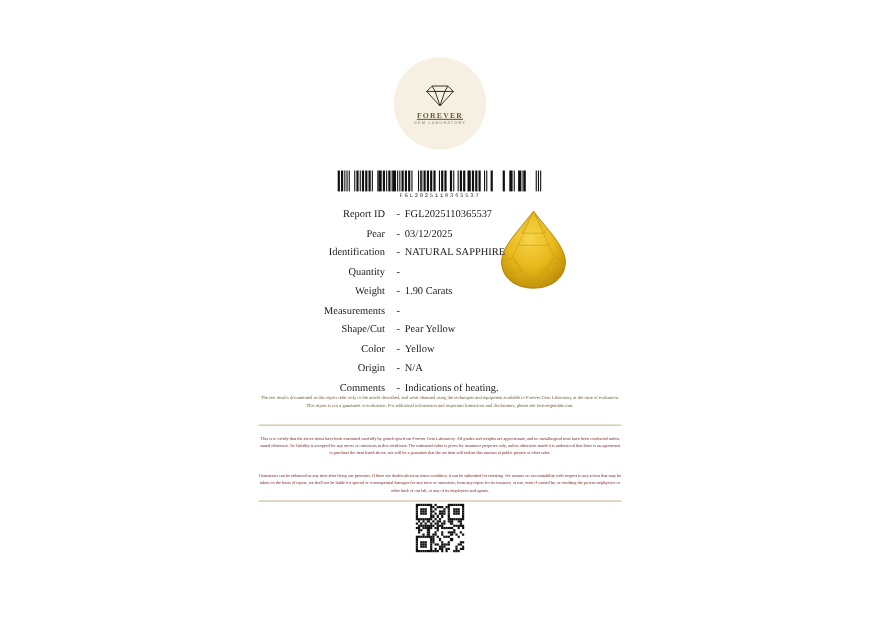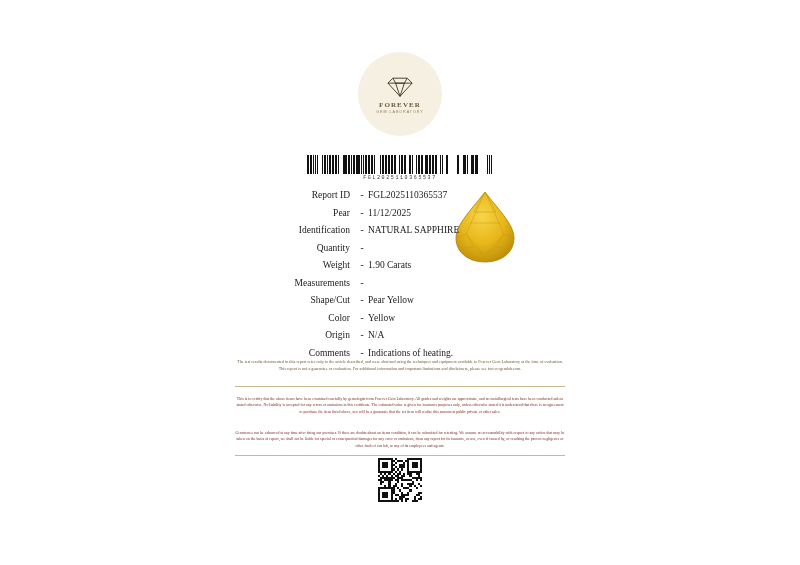--- a/index.html
+++ b/index.html
@@ -41,20 +41,21 @@
     height: 22px;
     margin-top: 2px;
   }
   .logo-brand {
     font-family: "Liberation Serif", serif;
     font-size: 7px;
     letter-spacing: 1.1px;
     color: #6b5a3a;
     margin-top: 3px;
     font-weight: bold;
+    text-decoration: underline;
   }
   .logo-sub {
     font-family: "Liberation Sans", sans-serif;
     font-size: 3.6px;
     letter-spacing: 1.0px;
     color: #8a7a58;
     margin-top: 1px;
   }
 
   
@@ -331,21 +332,21 @@
 
   <div class="details" id="details">
       <div class="row">
         <div class="label">Report ID</div>
         <div class="dash">-</div>
         <div class="value">FGL2025110365537</div>
       </div>
       <div class="row">
         <div class="label">Pear</div>
         <div class="dash">-</div>
-        <div class="value">11/12/2025</div>
+        <div class="value">03/12/2025</div>
       </div>
       <div class="row">
         <div class="label">Identification</div>
         <div class="dash">-</div>
         <div class="value">NATURAL SAPPHIRE</div>
       </div>
       <div class="row">
         <div class="label">Quantity</div>
         <div class="dash">-</div>
       </div>

